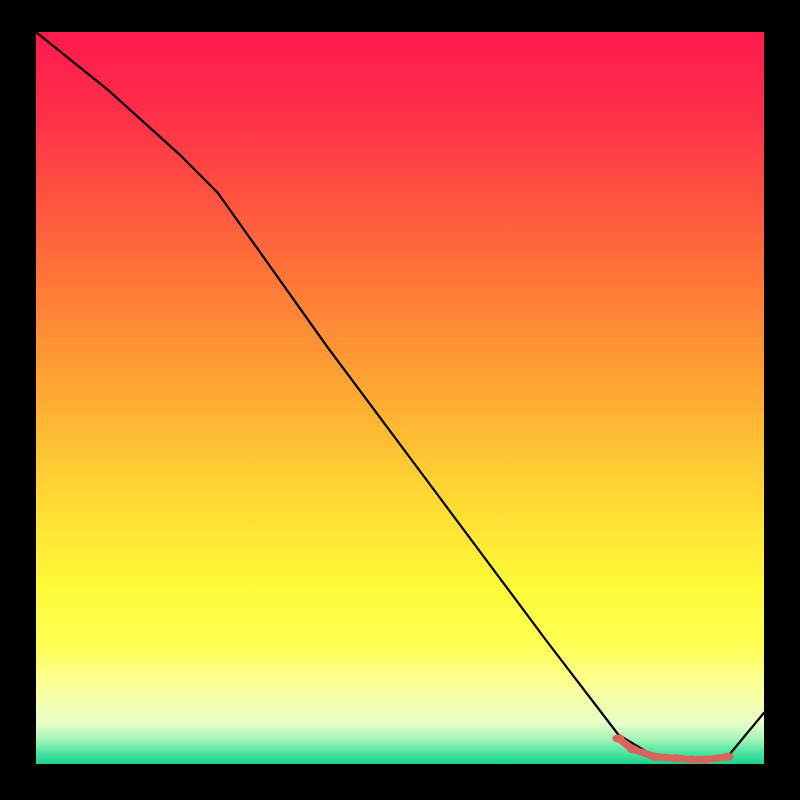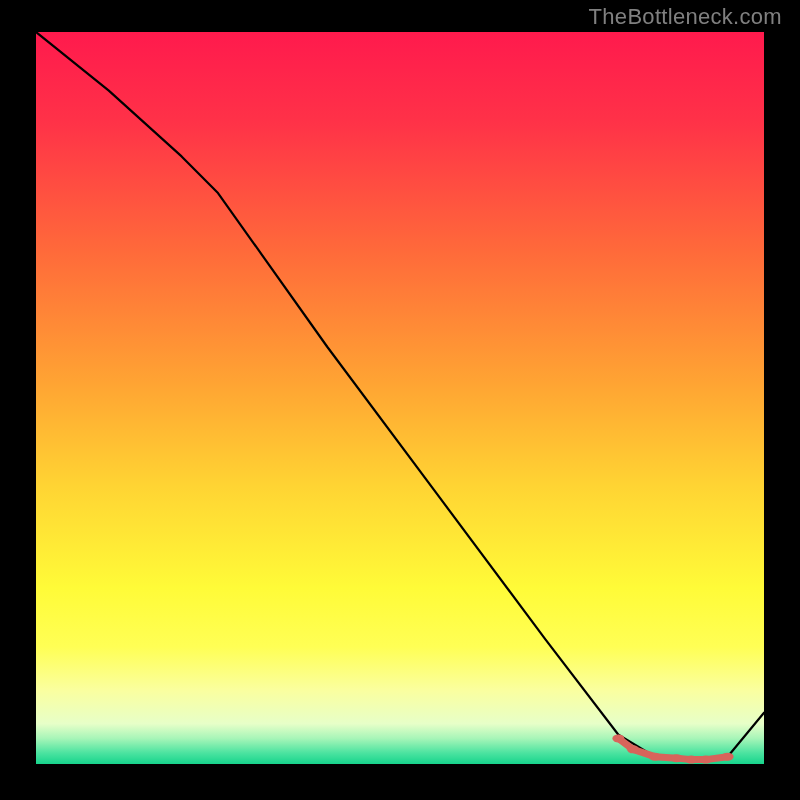--- a/index.html
+++ b/index.html
@@ -42,21 +42,20 @@
   svg.lines {
     position: absolute;
     inset: 0;
   }
 </style>
 </head>
 <body>
 
 <div class="frame">
 
-  <div class="watermark">TheBottleneck.com</div>
 
   <div class="plot-area">
 
     <svg class="gradient" viewBox="0 0 728 732" preserveAspectRatio="none">
       <defs>
         <linearGradient id="bg-grad" x1="0" y1="0" x2="0" y2="1">
             <stop offset="0%" stop-color="#ff1a4d"></stop>
             <stop offset="12%" stop-color="#ff3148"></stop>
             <stop offset="30%" stop-color="#ff6a3a"></stop>
             <stop offset="48%" stop-color="#ffa433"></stop>

